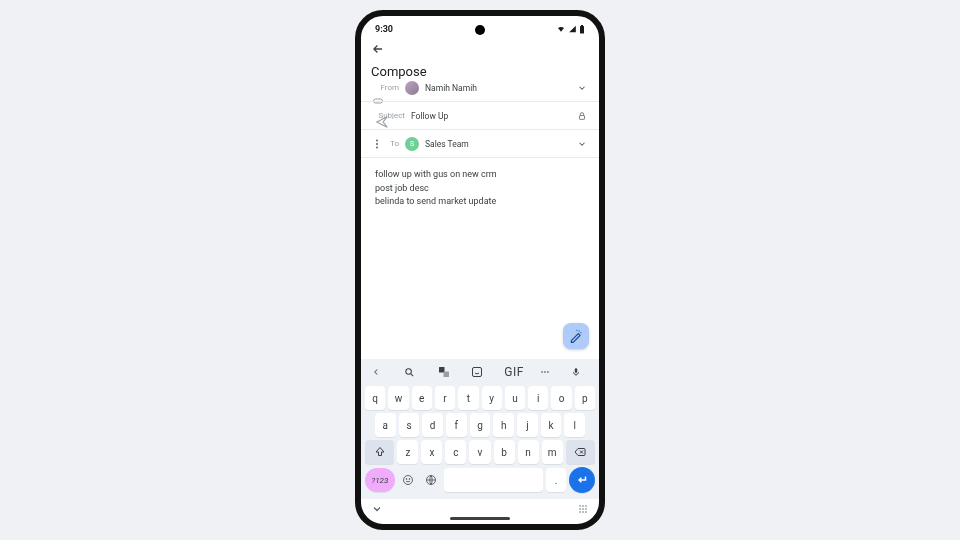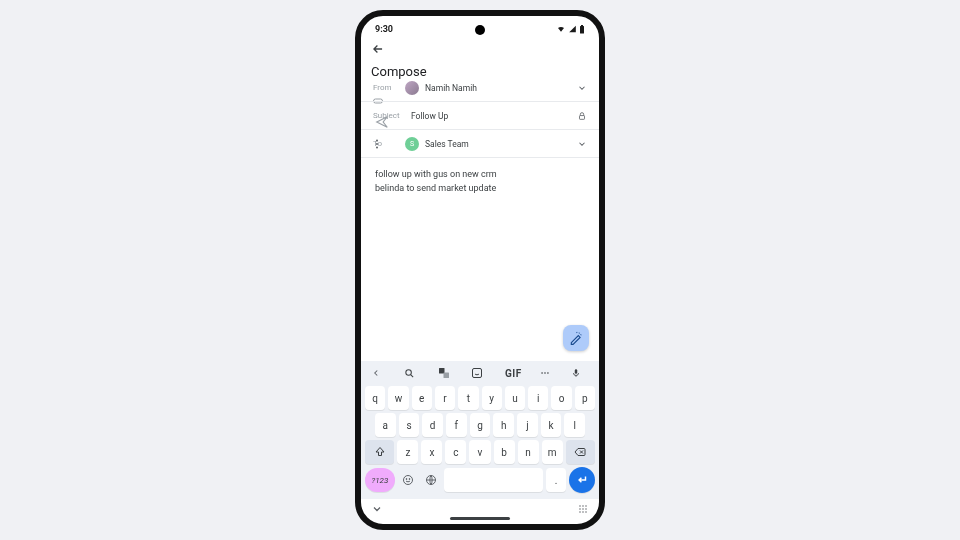--- a/index.html
+++ b/index.html
@@ -31,20 +31,21 @@
   .appbar {
     display:flex; align-items:flex-start; height: 32px; padding: 0 10px; gap:8px;flex-direction:column;
   }
   .appbar-title { font-size: 13px; color:#202124; }
   .appbar-spacer { flex:1; }
   .icon-btn { display:flex; align-items:center; justify-content:center; color:#5f6368; }
   .field-row {
     display:flex; align-items:center; padding: 6px 12px; font-size: 9px;
     border-bottom: 1px solid #e8eaed; gap:6px; color:#5f6368;
     min-height: 28px;
+    text-align: right;
   }
   .field-label { color:#9aa0a6; font-size:8px; min-width:26px; }
   .avatar { width:14px; height:14px; border-radius:50%; display:inline-flex; align-items:center; justify-content:center; font-size:7px; color:#fff; }
   .avatar.leila { background: linear-gradient(135deg,#bfa6c4,#8a7a90); }
   .avatar.sales { background:#6fcf97; }
   .field-name { color:#3c4043; font-size:8.5px; }
   .chev { margin-left:auto; color:#5f6368; }
   .lock { margin-left:auto; color:#5f6368; }
   .body-area {
     flex:1; padding: 10px 14px; font-size:9px; color:#3c4043; line-height:1.5;
@@ -169,20 +170,21 @@
     <span class="field-name">Sales Team</span>
     <span class="chev">
       <svg width="10" height="10" viewBox="0 0 24 24" fill="none" stroke="#5f6368" stroke-width="2.5">
           <path d="M6 9l6 6 6-6"></path>
         </svg>
     </span>
   </div>
 
   <div class="body-area">
     <div>follow up with gus on new crm</div>
+    <div>post job desc</div>
     <div>belinda to send market update</div>
     <div class="fab">
       <svg width="14" height="14" viewBox="0 0 24 24" fill="none" stroke="#1a4b8f" stroke-width="2">
           <path d="M4 20l12-12 3 3L7 23H4v-3z"></path>
           <path d="M17 4l1-1M20 7l1-1M14 3l-1-1"></path>
         </svg>
     </div>
   </div>
 
   <div class="keyboard">
@@ -203,21 +205,21 @@
             <rect x="2" y="2" width="11" height="11" rx="1" fill="#3c4043"></rect>
             <rect x="11" y="11" width="11" height="11" rx="1" fill="#9aa0a6"></rect>
           </svg>
       </span>
       <span class="tbi">
         <svg width="12" height="12" viewBox="0 0 24 24" fill="none" stroke="#3c4043" stroke-width="2">
             <rect x="3" y="3" width="18" height="18" rx="3"></rect>
             <path d="M8 14c2 2 6 2 8 0"></path>
           </svg>
       </span>
-      <span class="tbi" style="font-size:10px; font-weight:700; letter-spacing:.5px;">GIF</span>
+      <span class="tbi" style="font-size:12px; font-weight:400; letter-spacing:.5px;">GIF</span>
       <span class="tbi">
         <svg width="14" height="10" viewBox="0 0 24 24" fill="#3c4043">
             <circle cx="5" cy="12" r="2"></circle>
             <circle cx="12" cy="12" r="2"></circle>
             <circle cx="19" cy="12" r="2"></circle>
           </svg>
       </span>
       <span class="tbi">
         <svg width="10" height="12" viewBox="0 0 24 24" fill="#3c4043">
             <rect x="9" y="3" width="6" height="11" rx="3"></rect>

